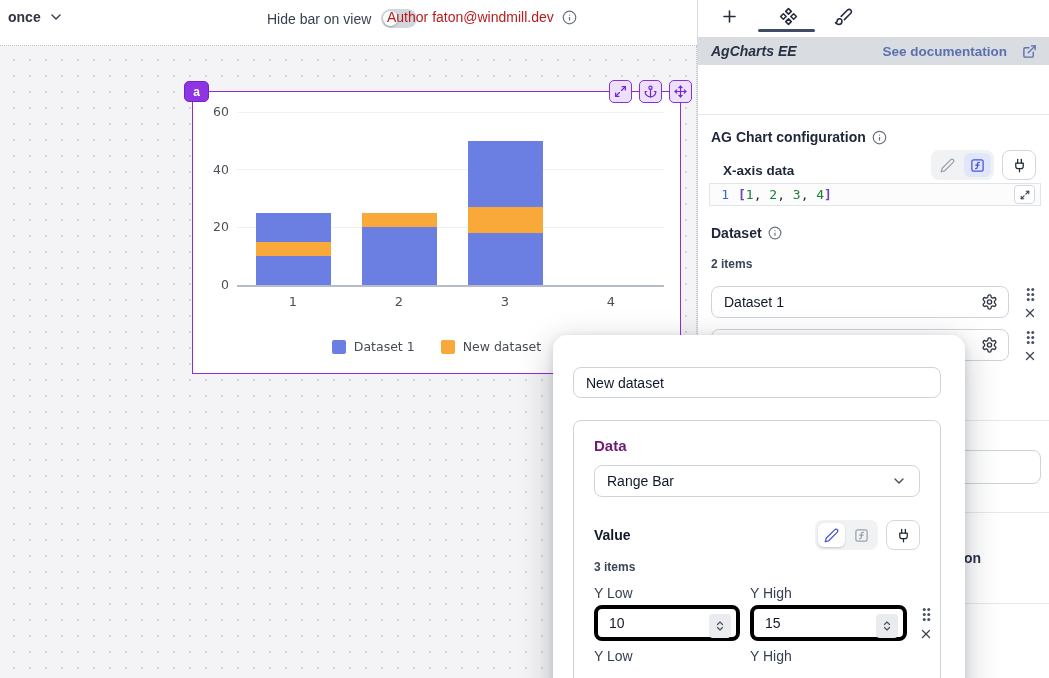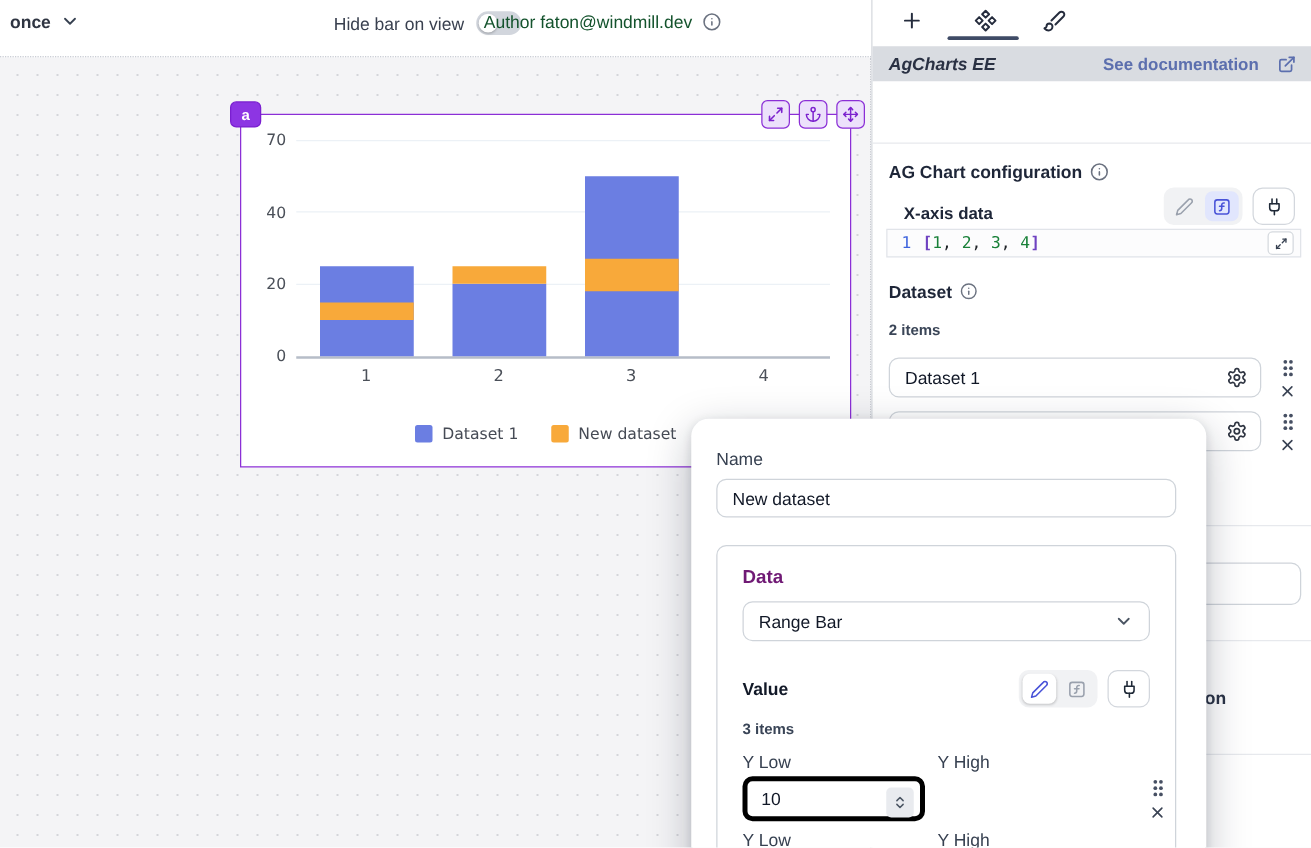--- a/index.html
+++ b/index.html
@@ -11,21 +11,21 @@
   .topbar { position:absolute; left:0; top:0; width:697px; height:46px; background:#fff;
             border-bottom:1px dotted #b9bdc7; }
   .mode-select { position:absolute; left:8px; top:9px; display:flex; align-items:center; gap:7px;
                  font-size:14px; font-weight:700; color:#2f3542; cursor:pointer; }
   .hidebar-group { position:absolute; left:267px; top:9px; display:flex; align-items:center; gap:10px; }
   .hidebar-label { font-size:14px; color:#39404f; }
   .toggle { width:36px; height:19px; border-radius:10px; background:#d2d6dd; position:relative; cursor:pointer; }
   .toggle .knob { position:absolute; left:2px; top:2px; width:15px; height:15px; border-radius:50%;
                   background:#fff; box-shadow:0 1px 2px rgba(0,0,0,.25); }
   .author-group { position:absolute; left:387px; top:9px; display:flex; align-items:center; gap:8px; }
-  .author-label { font-size:14px; color:#14532d; }
+  .author-label { font-size:14px; color:#b91c1c; }
   .icon { display:inline-flex; align-items:center; justify-content:center; }
 
   
   .canvas { position:absolute; left:0; top:46px; width:697px; height:632px; background:#f4f4f6;
             background-image:radial-gradient(circle,#d4d5da 1.1px,transparent 1.1px);
             background-size:16px 16px; background-position:6px 6px;
             border-right:1px dotted #c6c9d0; }
 
   
   .component { position:absolute; left:192px; top:45px; width:489px; height:283px;
@@ -201,21 +201,21 @@
       </div>
 
       <div class="chart-area" id="chart-area">
           <div class="axis-line" style="top: 193px;"></div>
           <div class="ytick" style="top: 185px;">0</div>
           <div class="gridline" style="top: 134.833px;"></div>
           <div class="ytick" style="top: 127.333px;">20</div>
           <div class="gridline" style="top: 77.1667px;"></div>
           <div class="ytick" style="top: 69.6667px;">40</div>
           <div class="gridline" style="top: 19.5px;"></div>
-          <div class="ytick" style="top: 12px;">70</div>
+          <div class="ytick" style="top: 12px;">60</div>
           <div class="xtick" style="left: 80px;">1</div>
           <div class="bar" style="left: 62.5px; top: 120.917px; width: 75px; height: 72.0833px; background: rgb(107, 126, 226); z-index: 1;"></div>
           <div class="bar" style="left: 62.5px; top: 149.75px; width: 75px; height: 14.4167px; background: rgb(248, 169, 58); z-index: 2;"></div>
           <div class="xtick" style="left: 186px;">2</div>
           <div class="bar" style="left: 168.5px; top: 135.333px; width: 75px; height: 57.6667px; background: rgb(107, 126, 226); z-index: 1;"></div>
           <div class="bar" style="left: 168.5px; top: 120.917px; width: 75px; height: 14.4167px; background: rgb(248, 169, 58); z-index: 2;"></div>
           <div class="xtick" style="left: 292px;">3</div>
           <div class="bar" style="left: 274.5px; top: 48.8333px; width: 75px; height: 144.167px; background: rgb(107, 126, 226); z-index: 1;"></div>
           <div class="bar" style="left: 274.5px; top: 115.15px; width: 75px; height: 25.95px; background: rgb(248, 169, 58); z-index: 2;"></div>
           <div class="xtick" style="left: 398px;">4</div>
@@ -411,21 +411,20 @@
     </div>
 
     <div class="divider" style="top:420px"></div>
     <div class="hidden-input-frag"></div>
     <div class="divider" style="top:512px"></div>
     <div class="partial-label">ion</div>
     <div class="divider" style="top:603px"></div>
   </div>
 
   <div class="popover">
-    <div class="pop-label">Name</div>
     <div class="pop-input">
       <span>New dataset</span>
     </div>
 
     <div class="pop-box">
       <div class="pop-box-title">Data</div>
       <div class="pop-select">
         <span>Range Bar</span>
         <span class="icon">
           <svg width="16" height="16" viewBox="0 0 24 24" fill="none" stroke="#4b5563" stroke-width="2.2" stroke-linecap="round" stroke-linejoin="round">
@@ -479,20 +478,29 @@
               <span class="stepper">
                 <svg width="12" height="12" viewBox="0 0 24 24" fill="none" stroke="currentColor" stroke-width="2.4" stroke-linecap="round" stroke-linejoin="round">
                     <path d="m7 9 5-5 5 5"></path>
                     <path d="m7 15 5 5 5-5"></path>
                   </svg>
               </span>
             </div>
           </div>
           <div>
             <div class="range-col-label">Y High</div>
+            <div class="num-input">
+              <span>15</span>
+              <span class="stepper">
+                <svg width="12" height="12" viewBox="0 0 24 24" fill="none" stroke="currentColor" stroke-width="2.4" stroke-linecap="round" stroke-linejoin="round">
+                    <path d="m7 9 5-5 5 5"></path>
+                    <path d="m7 15 5 5 5-5"></path>
+                  </svg>
+              </span>
+            </div>
           </div>
         </div>
         <div class="range-rail">
           <span class="grip">
             <svg width="11" height="15" viewBox="0 0 10 16">
                 <g fill="currentColor">
                   <circle cx="2.6" cy="2.6" r="1.6"></circle>
                   <circle cx="7.4" cy="2.6" r="1.6"></circle>
                   <circle cx="2.6" cy="8" r="1.6"></circle>
                   <circle cx="7.4" cy="8" r="1.6"></circle>

